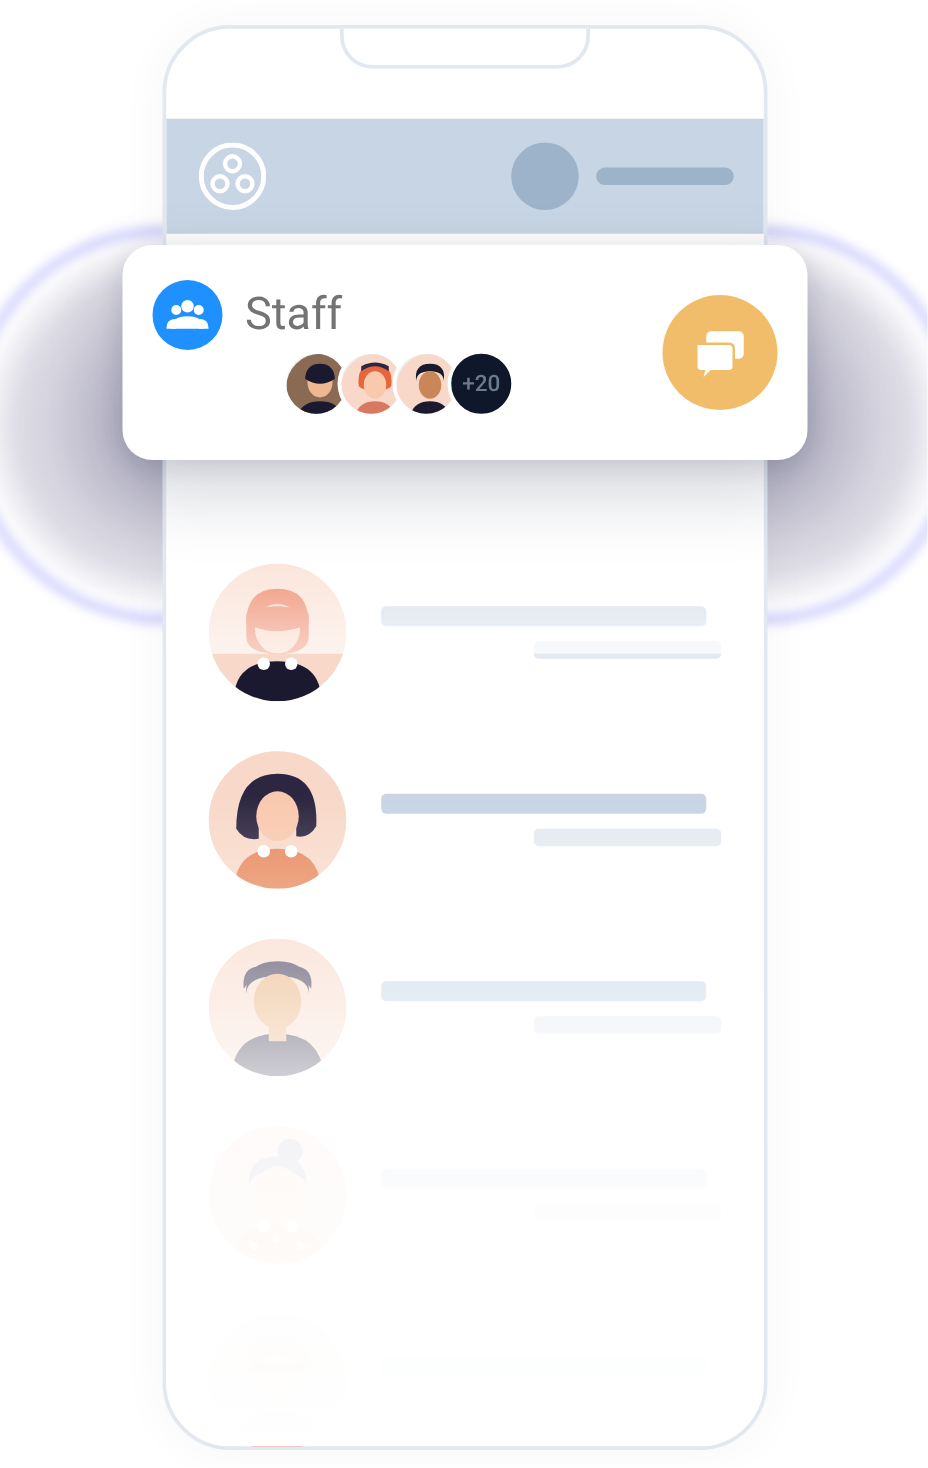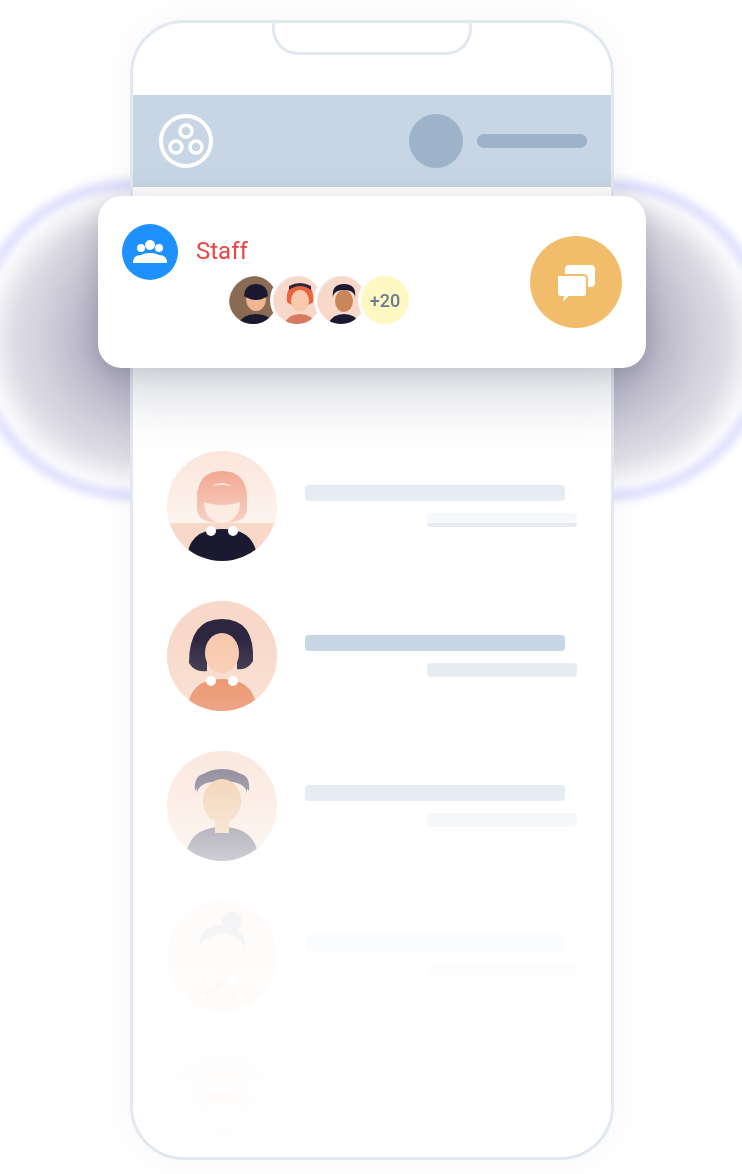--- a/index.html
+++ b/index.html
@@ -109,40 +109,40 @@
   .group-icon-circle {
     width: 56px; height:56px; border-radius:50%;
     background:#1e90ff;
     display:flex; align-items:center; justify-content:center;
     flex-shrink:0;
     align-self: flex-start;
     margin-top: 28px;
   }
   .staff-main { flex:1; display:flex; flex-direction:column; }
   .staff-title {
-    font-size: 24px;
-    color:#ef4444;
+    font-size: 36px;
+    color:#737373;
     font-weight:400;
     margin-bottom:8px;
   }
   .avatar-row {
     display:flex; align-items:center;
     margin-left: 30px;
   }
   .avatar-sm {
     width:54px; height:54px; border-radius:50%;
     border:3px solid #fff;
     margin-left:-10px;
     background:#eee;
     overflow:hidden;
   }
   .avatar-sm:first-child { margin-left:0; }
   .avatar-more {
     width:54px; height:54px; border-radius:50%;
-    background:#fef9c3;
+    background:#0f172a;
     margin-left:-10px;
     display:flex; align-items:center; justify-content:center;
     font-size:18px; color:#6b7a8c; font-weight:500;
     border:3px solid #fff;
   }
   .chat-btn {
     width:92px; height:92px; border-radius:50%;
     background:#f2bd6b;
     display:flex; align-items:center; justify-content:center;
     flex-shrink:0;

